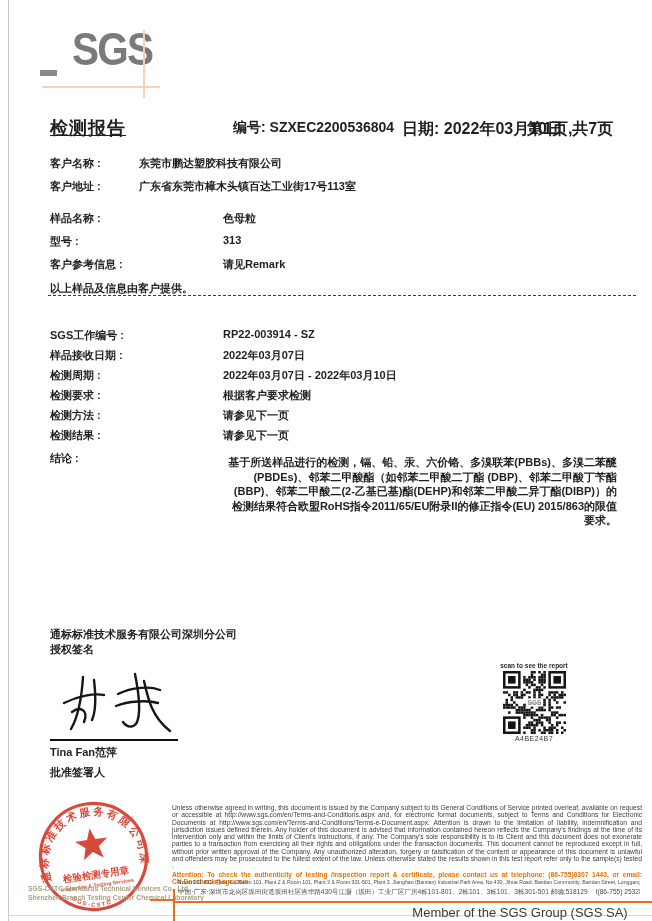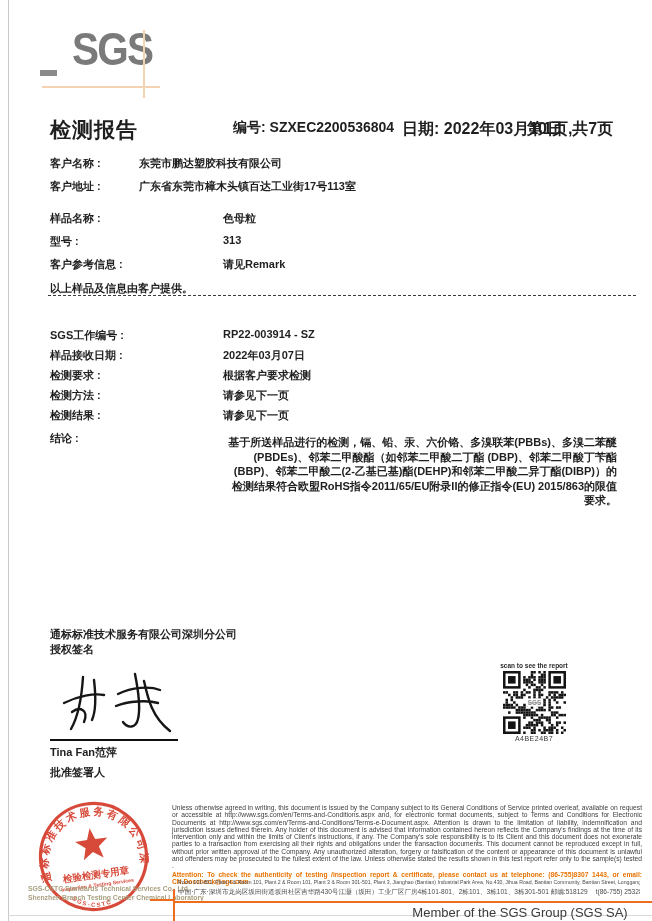--- a/index.html
+++ b/index.html
@@ -10,21 +10,21 @@
   .edge-bottom{position:absolute;left:8px;top:915px;width:644px;height:1px;background:#d9d9d9;}
 
   
   .logo{position:absolute;left:72px;top:26px;font-size:46px;font-weight:bold;color:#7a7a7a;
         letter-spacing:-2px;transform:scaleX(.88);transform-origin:left;line-height:1;}
   .logo-dash{position:absolute;left:40px;top:70px;width:17px;height:6px;background:#8a8a8a;}
   .mark-h{position:absolute;left:42px;top:86px;width:118px;height:2px;background:#f3d3b3;}
   .mark-v{position:absolute;left:143px;top:30px;width:2px;height:68px;background:#f3d3b3;}
 
   .title-row{position:absolute;left:50px;top:116px;width:590px;height:20px;}
-  .doc-title{position:absolute;left:0;top:0;font-size:21px;font-weight:bold;letter-spacing:1px;}
+  .doc-title{position:absolute;left:0;top:0;font-size:18px;font-weight:bold;letter-spacing:1px;text-decoration:underline;}
   .doc-no{position:absolute;left:183px;top:3px;font-size:14px;font-weight:bold;}
   .doc-date{position:absolute;left:352px;top:3px;font-size:16px;font-weight:bold;}
   .doc-page{position:absolute;left:477px;top:3px;font-size:16px;font-weight:bold;}
 
   .sec{position:absolute;left:50px;font-size:11px;font-weight:bold;}
   .row{position:relative;}
   .row .lbl{display:inline-block;vertical-align:top;}
   .row .val{position:absolute;top:0;}
   .sec1{top:156px;width:560px;}
   .sec1 .row{height:23px;}
@@ -118,20 +118,24 @@
   <div class="dash-sep"></div>
 
   <div class="sec sec3">
     <div class="row">
       <span class="lbl">SGS工作编号 :</span>
       <span class="val">RP22-003914 - SZ</span>
     </div>
     <div class="row">
       <span class="lbl">样品接收日期 :</span>
       <span class="val">2022年03月07日</span>
+    </div>
+    <div class="row">
+      <span class="lbl">检测周期 :</span>
+      <span class="val">2022年03月07日 - 2022年03月10日</span>
     </div>
     <div class="row">
       <span class="lbl">检测要求 :</span>
       <span class="val">根据客户要求检测</span>
     </div>
     <div class="row">
       <span class="lbl">检测方法 :</span>
       <span class="val">请参见下一页</span>
     </div>
     <div class="row">

